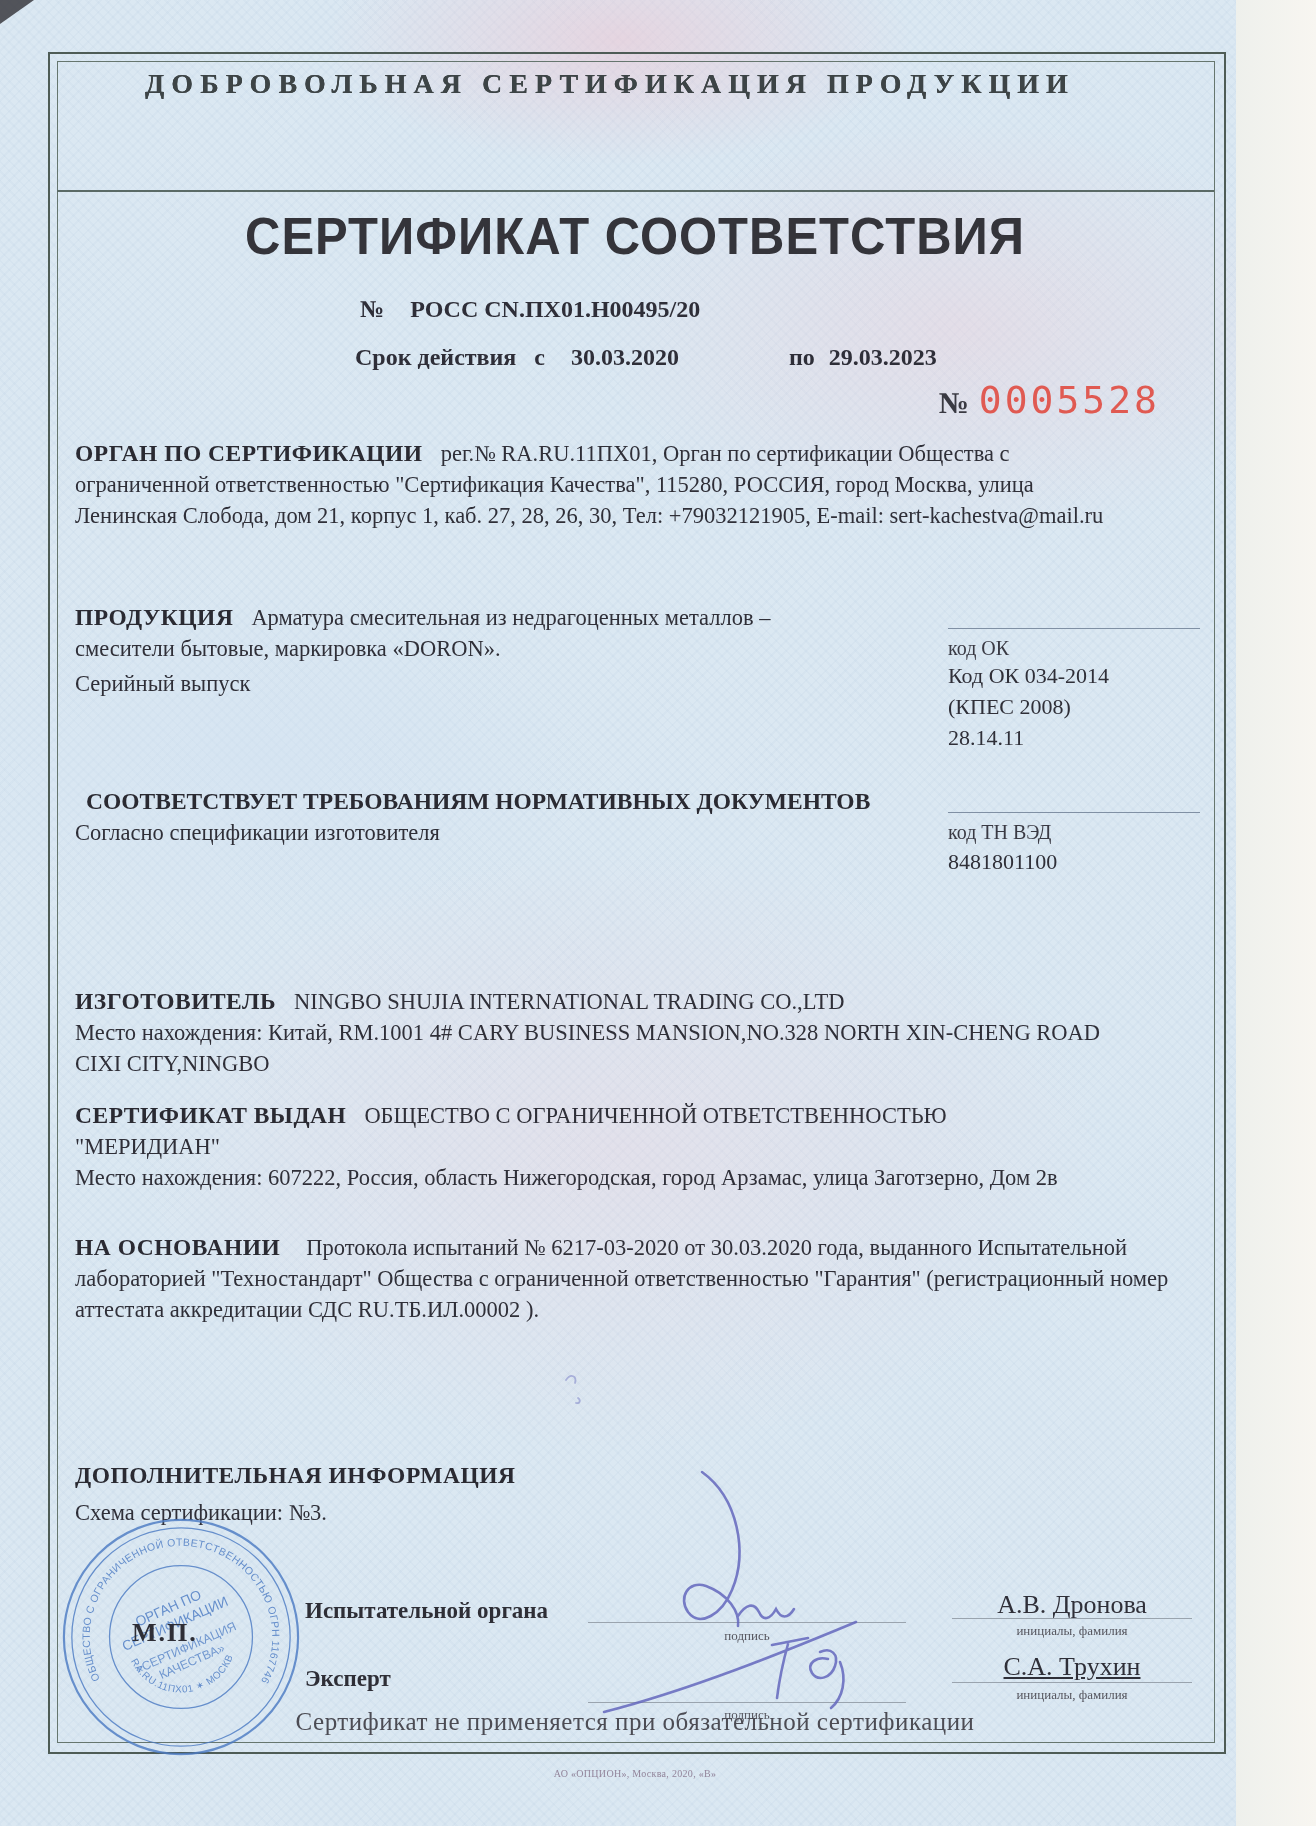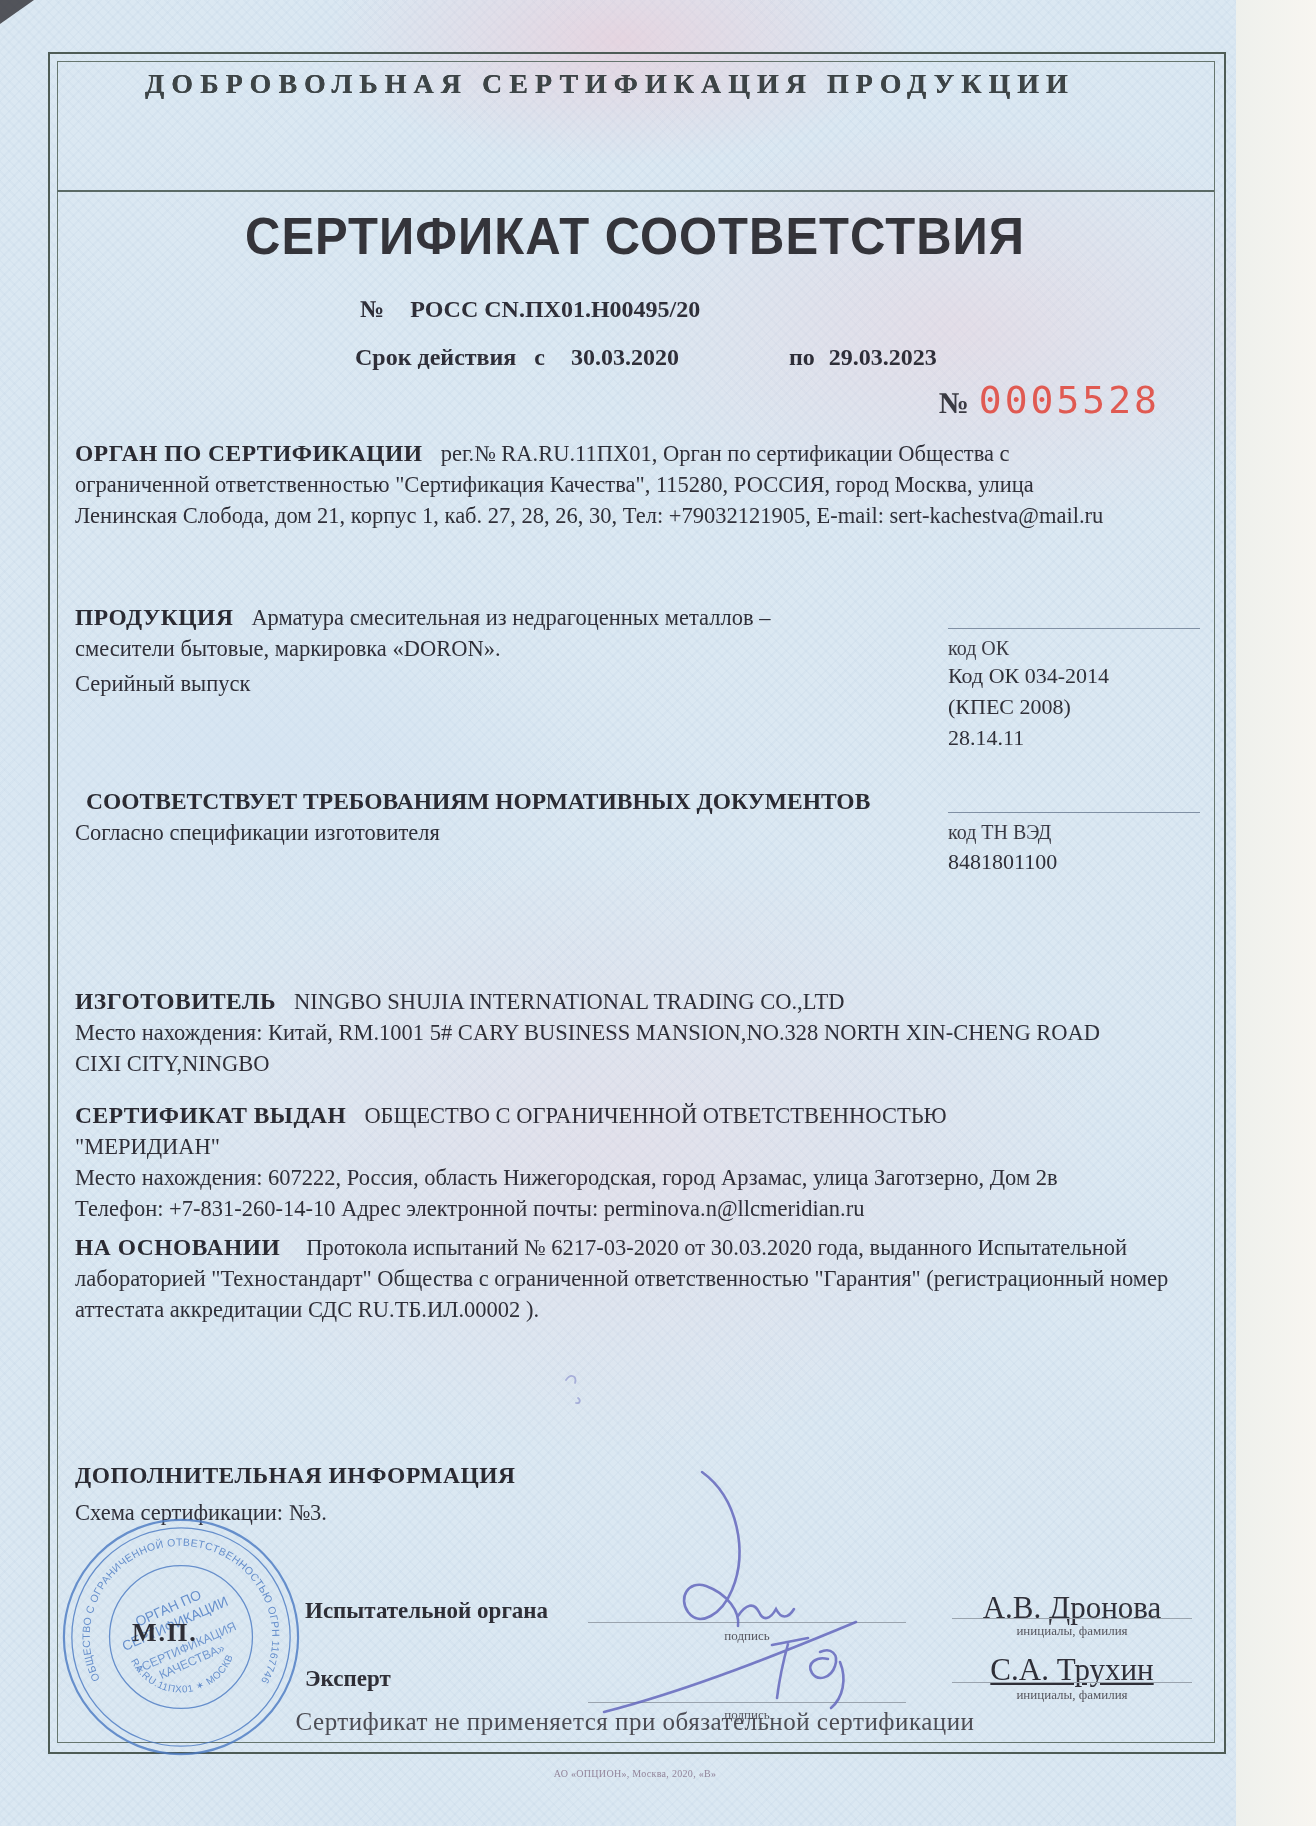--- a/index.html
+++ b/index.html
@@ -54,21 +54,21 @@
   .para b{font-size:23.5px;letter-spacing:.5px;color:#2a2a32;}
   .lblgap{display:inline-block;width:18px;}
 
   .codebox{position:absolute;left:948px;width:252px;border-top:1.6px solid #8090a4;padding-top:8px;}
   .codebox .cb-label{font-size:20px;color:#3a3a44;}
   .codebox .cb-line{font-size:22px;line-height:31px;color:#2f2f38;}
 
   .sig-label{position:absolute;font-size:23px;font-weight:bold;color:#2e2e36;}
   .sig-line{position:absolute;border-top:1.3px solid #9aa4ae;}
   .sig-caption{position:absolute;font-size:13px;color:#55555e;text-align:center;}
-  .sig-name{position:absolute;font-size:31px;color:#2f2f38;text-align:center;}
+  .sig-name{position:absolute;font-size:26px;color:#2f2f38;text-align:center;}
   .mp{position:absolute;left:132px;top:1618px;font-size:26px;font-weight:bold;letter-spacing:2px;color:#2e2e36;z-index:5;}
 
   .notice{position:absolute;left:60px;top:1708px;width:1150px;text-align:center;font-size:25px;color:#4c4c54;letter-spacing:.5px;}
   .printinfo{position:absolute;left:60px;top:1768px;width:1150px;text-align:center;font-size:10px;color:#93859b;letter-spacing:.3px;}
 
   .stamp{position:absolute;left:52px;top:1508px;width:258px;height:258px;opacity:.82;z-index:2;}
   .ink{position:absolute;left:0;top:0;width:1316px;height:1826px;z-index:4;pointer-events:none;}
 </style>
 </head>
 <body>
@@ -117,28 +117,27 @@
   <div>Согласно спецификации  изготовителя</div>
 </div>
 
 <div class="codebox" style="top:812px;">
   <div class="cb-label">код ТН ВЭД</div>
   <div class="cb-line" style="margin-top:2px;">8481801100</div>
 </div>
 
 <div class="para" style="left:75px;top:986px;width:1075px;">
   <b>ИЗГОТОВИТЕЛЬ</b><span class="lblgap"></span><span>NINGBO SHUJIA  INTERNATIONAL TRADING CO.,LTD</span>
-  <div>Место нахождения: Китай, RM.1001 5# CARY BUSINESS MANSION,NO.328 NORTH XIN-CHENG ROAD CIXI CITY,NINGBO</div>
+  <div>Место нахождения: Китай, RM.1001 4# CARY BUSINESS MANSION,NO.328 NORTH XIN-CHENG ROAD CIXI CITY,NINGBO</div>
 </div>
 
 <div class="para" style="left:75px;top:1100px;width:1120px;">
   <b>СЕРТИФИКАТ ВЫДАН</b><span class="lblgap"></span><span>ОБЩЕСТВО С ОГРАНИЧЕННОЙ ОТВЕТСТВЕННОСТЬЮ</span>
   <div>"МЕРИДИАН"</div>
   <div>Место нахождения: 607222, Россия, область Нижегородская, город Арзамас, улица Заготзерно, Дом 2в</div>
-  <div>Телефон: +7-831-260-14-10 Адрес электронной почты: perminova.n@llcmeridian.ru</div>
 </div>
 
 <div class="para" style="left:75px;top:1232px;width:1115px;">
   <b>НА ОСНОВАНИИ</b><span class="lblgap" style="width:26px;"></span><span>Протокола испытаний № 6217-03-2020 от 30.03.2020 года, выданного Испытательной лабораторией "Техностандарт" Общества с ограниченной ответственностью "Гарантия" (регистрационный номер аттестата аккредитации СДС RU.ТБ.ИЛ.00002 ).</span>
 </div>
 
 <div class="para" style="left:75px;top:1460px;width:700px;">
   <b>ДОПОЛНИТЕЛЬНАЯ ИНФОРМАЦИЯ</b>
   <div style="margin-top:6px;">Схема сертификации: №3.</div>
 </div>

